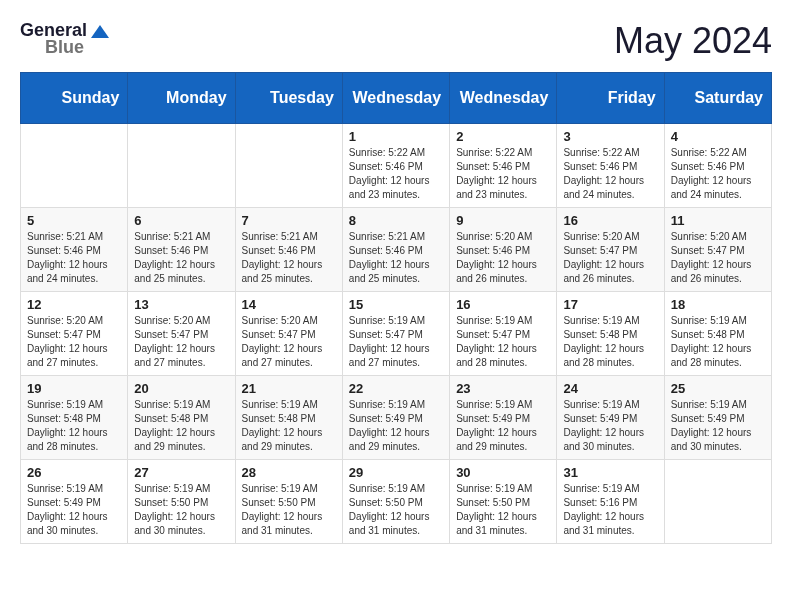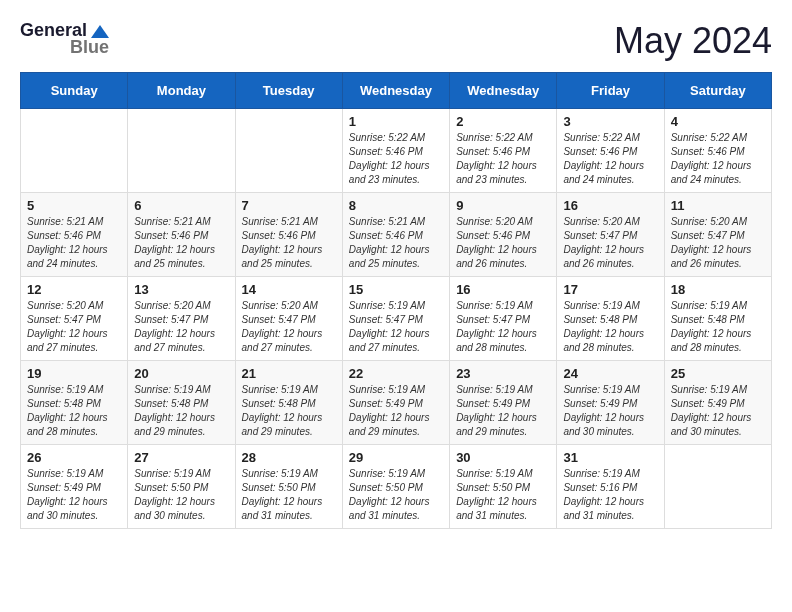--- a/index.html
+++ b/index.html
@@ -12,21 +12,21 @@
     }
     .header {
       display: flex;
       justify-content: space-between;
       align-items: flex-start;
       margin-bottom: 10px;
     }
     .logo {
       display: flex;
       flex-direction: column;
-      align-items: flex-end;
+      align-items: center;
     }
     .logo-row {
       display: flex;
       align-items: center;
       gap: 2px;
     }
     .title-section {
       text-align: right;
     }
     .month-title {
@@ -39,23 +39,23 @@
       color: #333;
     }
     .calendar {
       width: 100%;
       border-collapse: collapse;
       border: 1px solid #ccc;
     }
     .calendar th {
       background-color: #1565c0;
       color: white;
-      text-align: center;
-      padding: 10px 8px;
-      font-size: 13px;
+      text-align: right;
+      padding: 16px 8px;
+      font-size: 16px;
       border: 1px solid #1a56a0;
     }
     .calendar td {
       border: 1px solid #ddd;
       vertical-align: top;
       padding: 5px 6px;
       width: calc(100% / 7);
       min-height: 80px;
       background: #fff;
     }
@@ -66,21 +66,20 @@
       font-size: 13px;
       font-weight: bold;
       color: #222;
       display: block;
       margin-bottom: 2px;
     }
     .day-info {
       font-size: 10px;
       color: #333;
       line-height: 1.4;
-      font-style: italic;
     }
     .empty-cell {
       background: #fff !important;
     }
   </style>
 </head>
 <body>
 
 <div class="header">
   <div class="logo">

